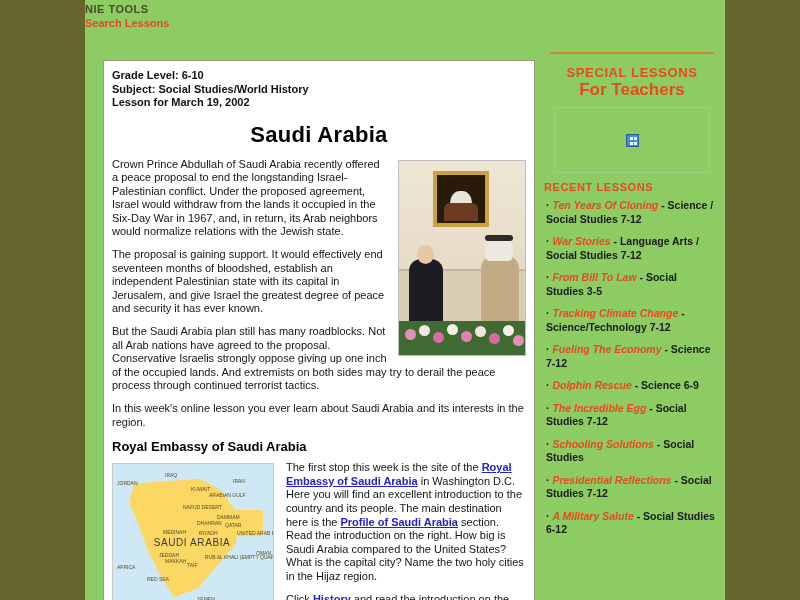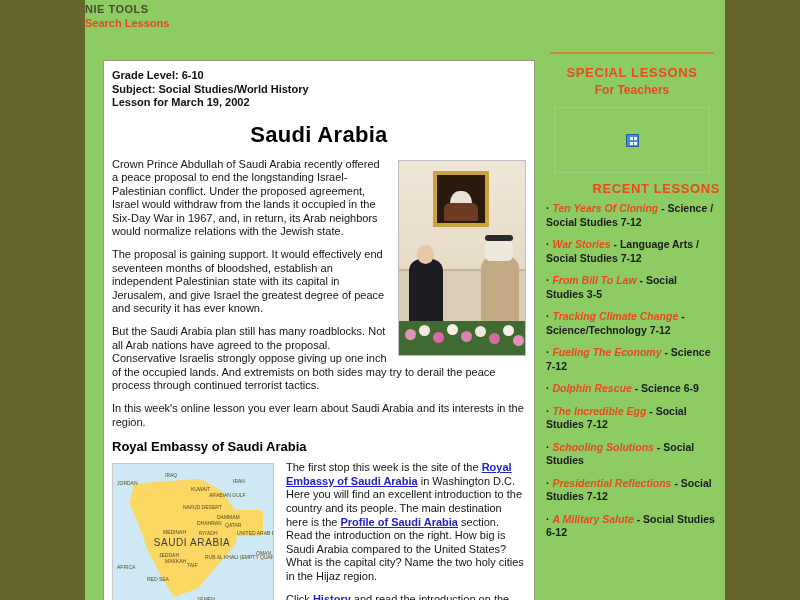--- a/index.html
+++ b/index.html
@@ -168,21 +168,21 @@
   .special-lessons {
     text-align: center;
     font-size: 13px;
     font-weight: bold;
     color: #e8491d;
     letter-spacing: .6px;
     line-height: 17px;
   }
   .for-teachers {
     text-align: center;
-    font-size: 12px;
+    font-size: 17px;
     font-weight: bold;
     color: #e8491d;
     line-height: 18px;
     margin-bottom: 6px;
   }
   .promo-box {
     margin: 8px 10px 4px 10px;
     height: 66px;
     border: 1px solid #9fd07d;
     position: relative;
@@ -192,22 +192,22 @@
     width: 13px; height: 13px; margin: -6px 0 0 -6px;
     background: #3e8ede;
     border: 1px solid #255e9e;
   }
   .broken-img::before {
     content: ""; position:absolute; left:3px; top:2px;
     width:3px; height:3px; background:#fff;
     box-shadow: 4px 0 0 #fff, 0 5px 0 #fff, 4px 5px 0 #fff;
   }
   .recent-lessons {
-    text-align: right;
-    font-size: 13px;
+    text-align: left;
+    font-size: 11px;
     font-weight: bold;
     color: #e8491d;
     letter-spacing: .6px;
     margin: 8px 0 6px 0;
   }
   .blurb {
     text-align: center;
     font-size: 11px;
     font-weight: bold;
     color: #1a1a1a;

